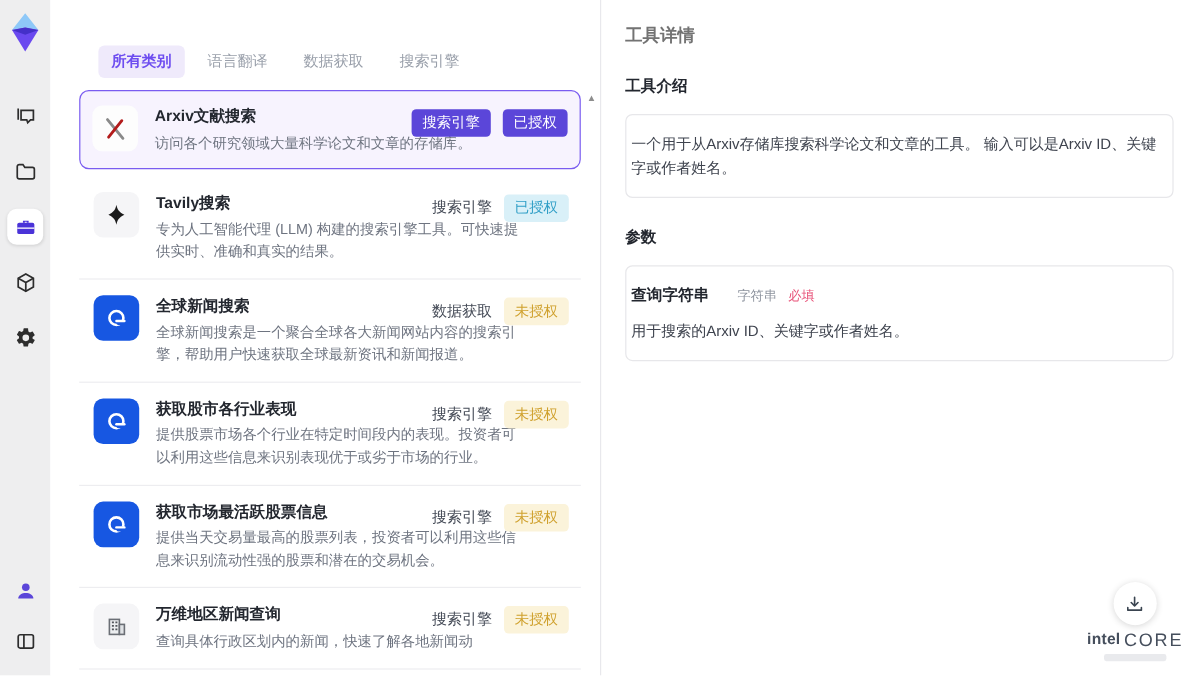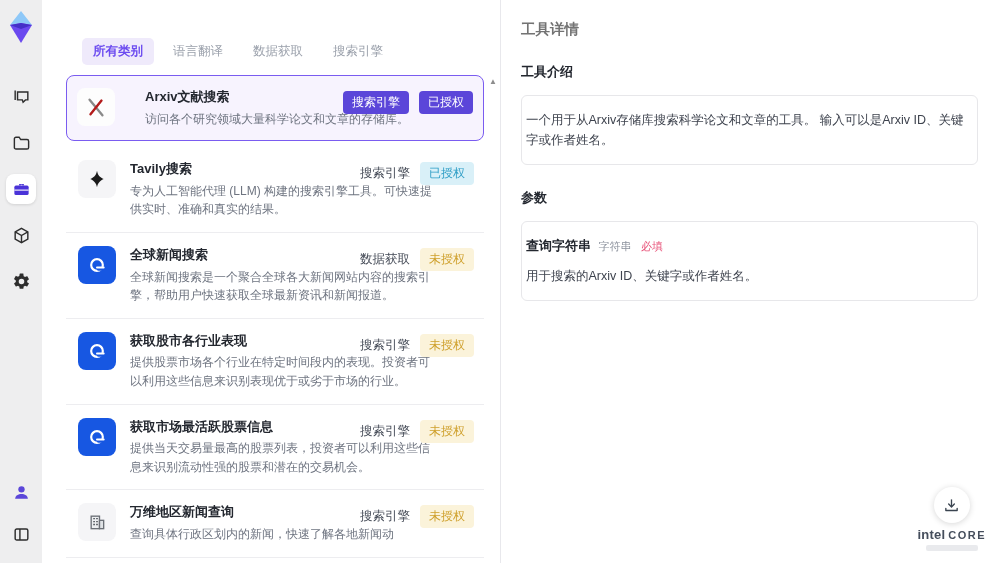--- a/index.html
+++ b/index.html
@@ -22,50 +22,50 @@
   .page-title { font-size:15px; font-weight:bold; color:#1b1f27; }
   .tabs { display:flex; align-items:center; gap:8px; margin-top:20px; }
   .tab { font-size:12.5px; color:#9aa0ab; padding:5px 11px; border-radius:5px; cursor:pointer; white-space:nowrap; }
   .tab.active { background:#efeafb; color:#6d4df0; font-weight:bold;margin-left:16px; }
 
   .list { margin-top:10px; width:418px; position:relative; }
   .scrollbar { position:absolute; right:-14px; top:2px; bottom:-10px; width:10px; font-size:8px; color:#8d8d8d; text-align:center; }
   .scroll-up { position:absolute; top:0; left:0; right:0; }
 
   .tool-card { display:flex; padding:13px 10px 13px 12px; position:relative; border-bottom:1px solid #ededf0; cursor:pointer; }
-  .tool-card.selected { border:1.5px solid #7a5cf0; background:#f7f3fe; border-radius:8px; padding:12px 10px; margin-bottom:6px;gap:16px; }
+  .tool-card.selected { border:1.5px solid #7a5cf0; background:#f7f3fe; border-radius:8px; padding:12px 10px; margin-bottom:6px; }
   .tool-icon { width:38px; height:38px; border-radius:8px; background:#f5f5f7; display:flex; align-items:center; justify-content:center; flex-shrink:0; overflow:hidden; }
   .tool-icon.white { background:#fdfdfd; }
   .tool-icon.blue { background:#1757e2; }
   .tool-main { flex:1; margin-left:14px; padding-right:42px; }
   .tool-title { font-size:13px; font-weight:bold; color:#23272f; line-height:1.2; margin-top:1px; }
   .tool-desc { font-size:12px; color:#6e7480; line-height:1.55; margin-top:5px; }
   .tool-badges { position:absolute; right:10px; top:15px; display:flex; gap:10px; align-items:center; }
   .cat.plain { font-size:12.5px; color:#454b57; }
   .badge { font-size:12px; padding:3px 9px; border-radius:4px; white-space:nowrap; }
   .badge.solid { background:#5b46d9; color:#ffffff; }
   .badge.ok { background:#d9f0f8; color:#2f9ec6; }
   .badge.warn { background:#fbf3da; color:#cfa02c; }
 
   
   .details { flex:1; border-left:1px solid #e8e8ec; padding:20px 22px 0 20px; position:relative; }
   .details-title { font-size:14.5px; font-weight:bold; color:#737373; }
   .section-title { font-size:13px; font-weight:bold; color:#23272f; margin-top:24px; }
   .info-box { margin-top:14px; border:1px solid #e7e7ea; border-radius:6px; padding:14px 4px; font-size:12.5px; color:#3e434e; line-height:1.6; }
   .param-name { font-size:13px; font-weight:bold; color:#23272f; display:inline; }
-  .param-type { font-size:11px; color:#8b919c; margin-left:4px; }
+  .param-type { font-size:11px; color:#8b919c; margin-left:20px; }
   .param-req { font-size:11px; color:#e8547a; margin-left:6px; }
   .param-desc { font-size:12.5px; color:#3e434e; margin-top:9px; }
 
   
   .corner { position:absolute; right:14px; bottom:12px; display:flex; flex-direction:column; align-items:center; }
   .dl-btn { width:36px; height:36px; border-radius:50%; background:#fff; box-shadow:0 1px 6px rgba(0,0,0,.16); display:flex; align-items:center; justify-content:center; cursor:pointer; }
-  .intel { margin-top:4px; color:#454e5c; font-size:13px; display:flex; align-items:center; gap:3px; }
+  .intel { margin-top:4px; color:#454e5c; font-size:13px; display:flex; align-items:flex-start; gap:3px; }
   .intel .i { font-weight:bold; letter-spacing:.2px; }
-  .intel .c { font-size:11px; letter-spacing:1.5px; font-weight:700; }
+  .intel .c { font-size:15px; letter-spacing:1.5px; font-weight:400; }
   .intel-sub { width:52px; height:6px; background:#e3e5e8; border-radius:2px; margin-top:3px; opacity:.8; }
 </style>
 </head>
 <body>
 
 <div class="app">
 
   <div class="rail">
     <svg class="logo" viewBox="0 0 28 34">
       <polygon points="14,1 25,15 14,13 3,15" fill="#8ec8f8"></polygon>

